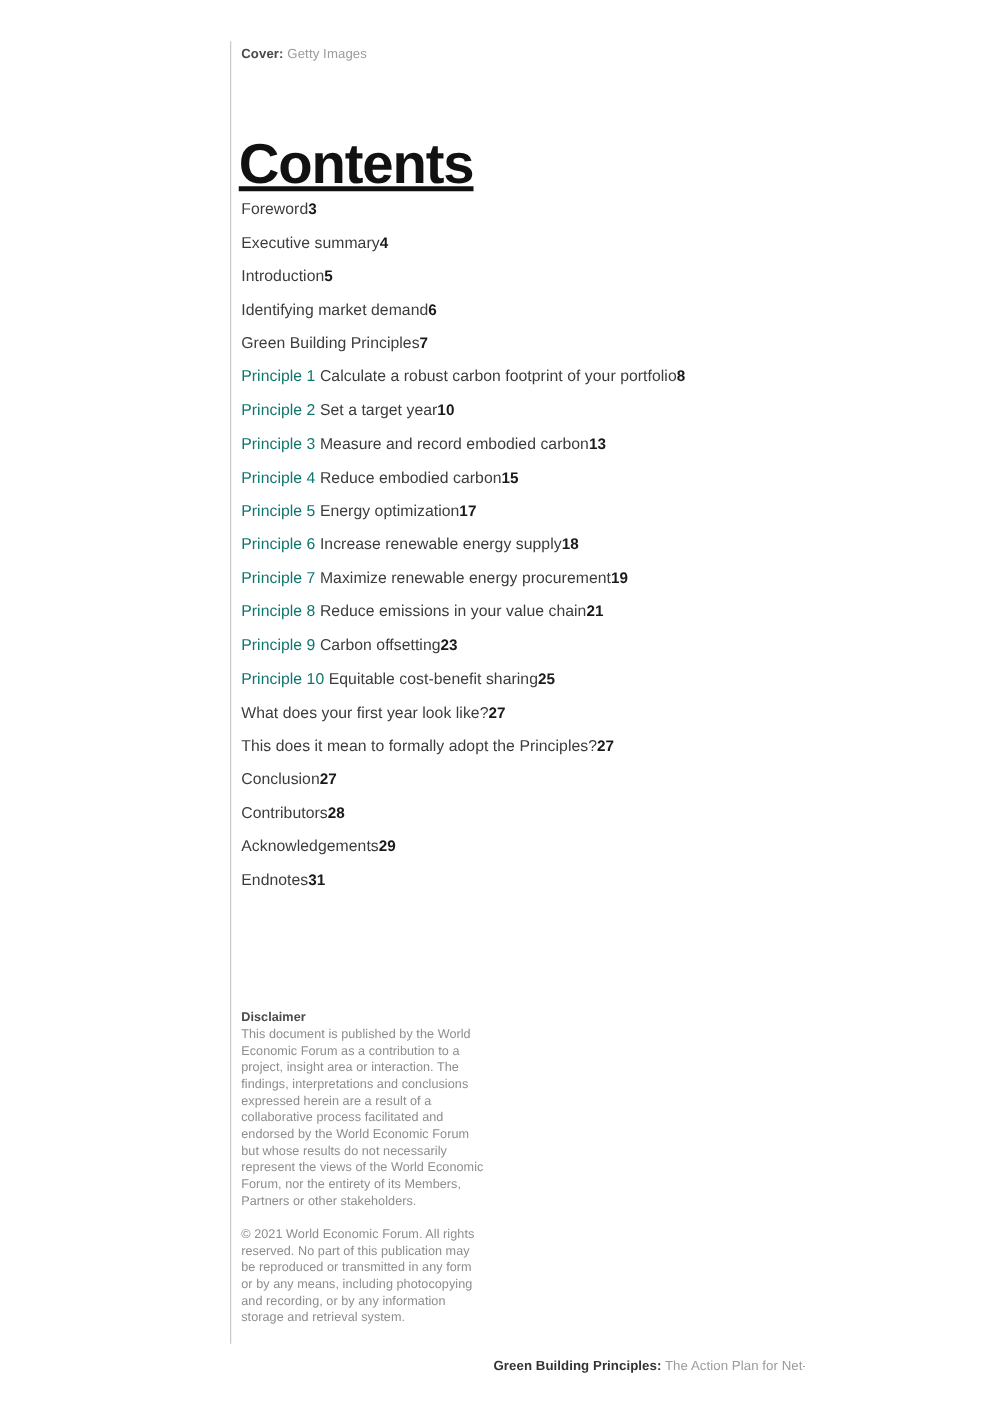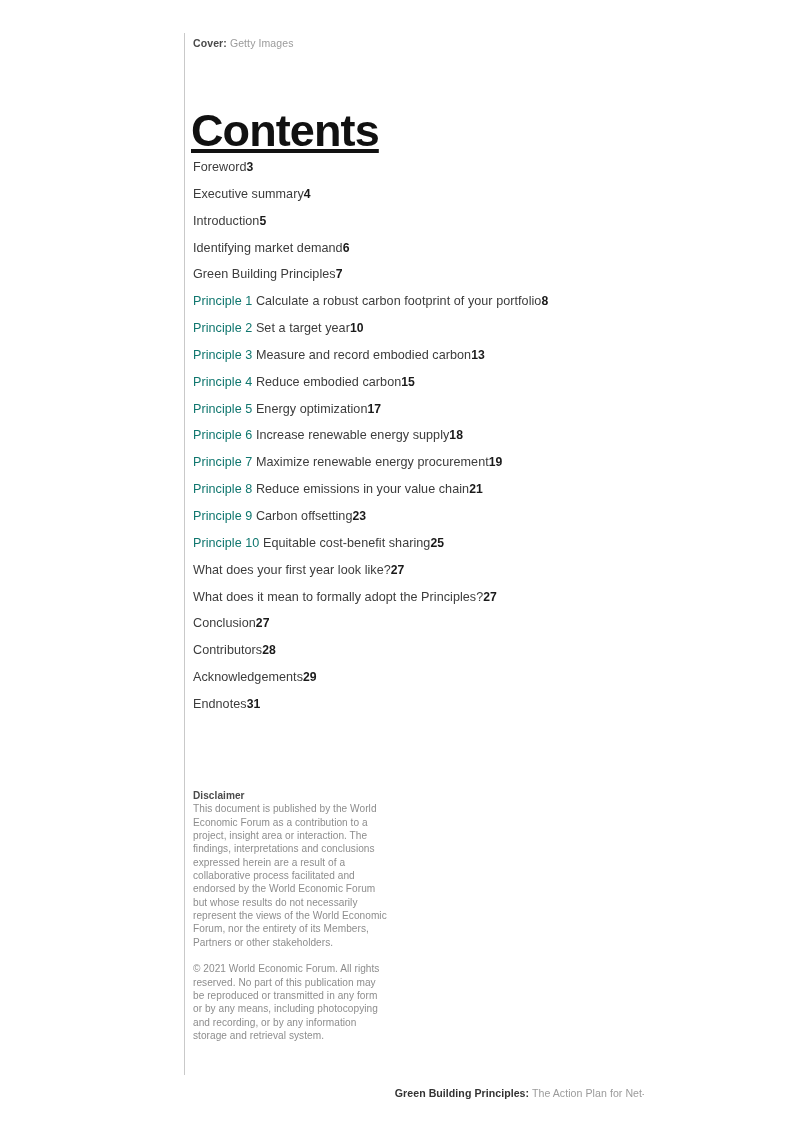--- a/index.html
+++ b/index.html
@@ -87,21 +87,21 @@
     font-size: 12.2px;
     color: #1a1a1a;
     text-align: right;
     flex: 0 0 auto;
   }
 
   
   .disclaimer {
     position: absolute;
     left: 193px;
-    top: 789px;
+    top: 808px;
     width: 196px;
     font-size: 10.1px;
     line-height: 13.35px;
     color: #8d8d8d;
     letter-spacing: 0.05px;
   }
   .disclaimer .d-head {
     font-weight: bold;
     color: #4a4a4a;
     display: block;
@@ -229,21 +229,21 @@
       <span class="toc-label"><span class="toc-prefix">Principle 10</span> <span>Equitable cost-benefit sharing</span></span>
       <span class="toc-page">25</span>
     </div>
 
     <div class="toc-row">
       <span class="toc-label"><span class="toc-prefix"></span><span>What does your first year look like?</span></span>
       <span class="toc-page">27</span>
     </div>
 
     <div class="toc-row">
-      <span class="toc-label"><span class="toc-prefix"></span><span>What does it mean to formally adopt the Principles?</span></span>
+      <span class="toc-label"><span class="toc-prefix"></span><span>This does it mean to formally adopt the Principles?</span></span>
       <span class="toc-page">27</span>
     </div>
 
     <div class="toc-row">
       <span class="toc-label"><span class="toc-prefix"></span><span>Conclusion</span></span>
       <span class="toc-page">27</span>
     </div>
 
     <div class="toc-row">
       <span class="toc-label"><span class="toc-prefix"></span><span>Contributors</span></span>

